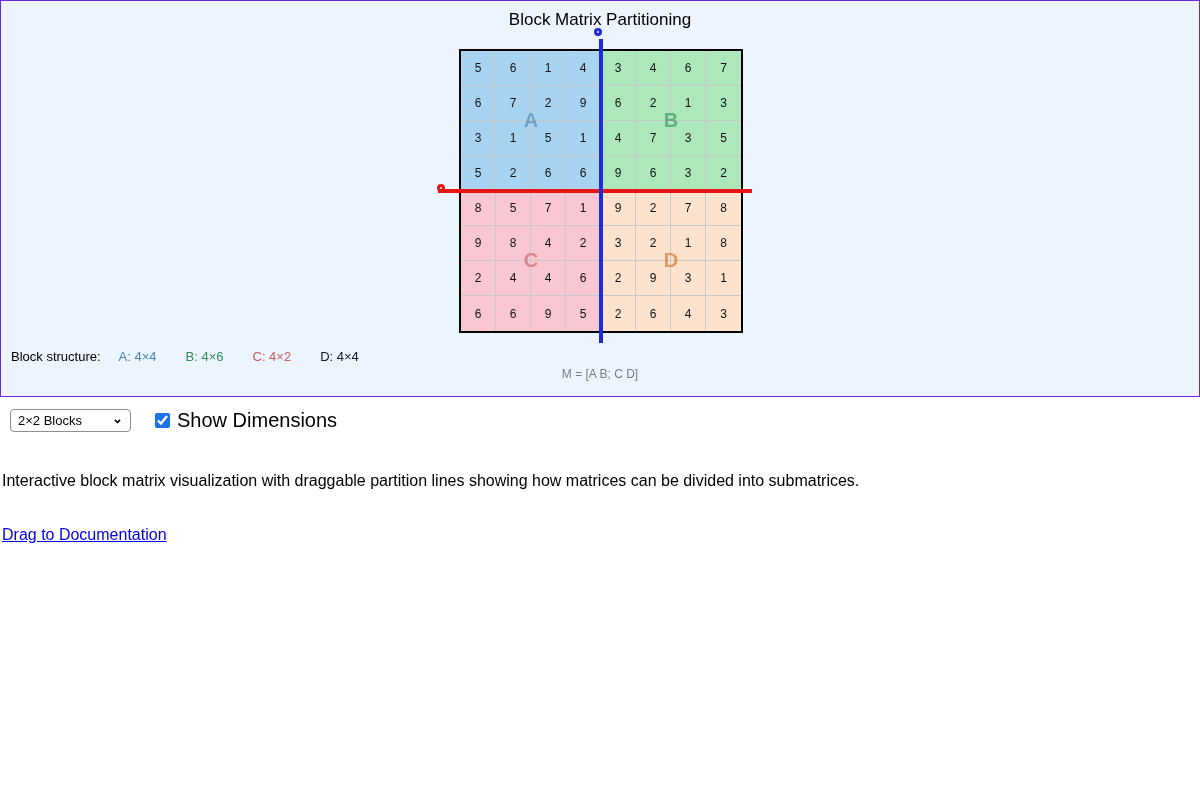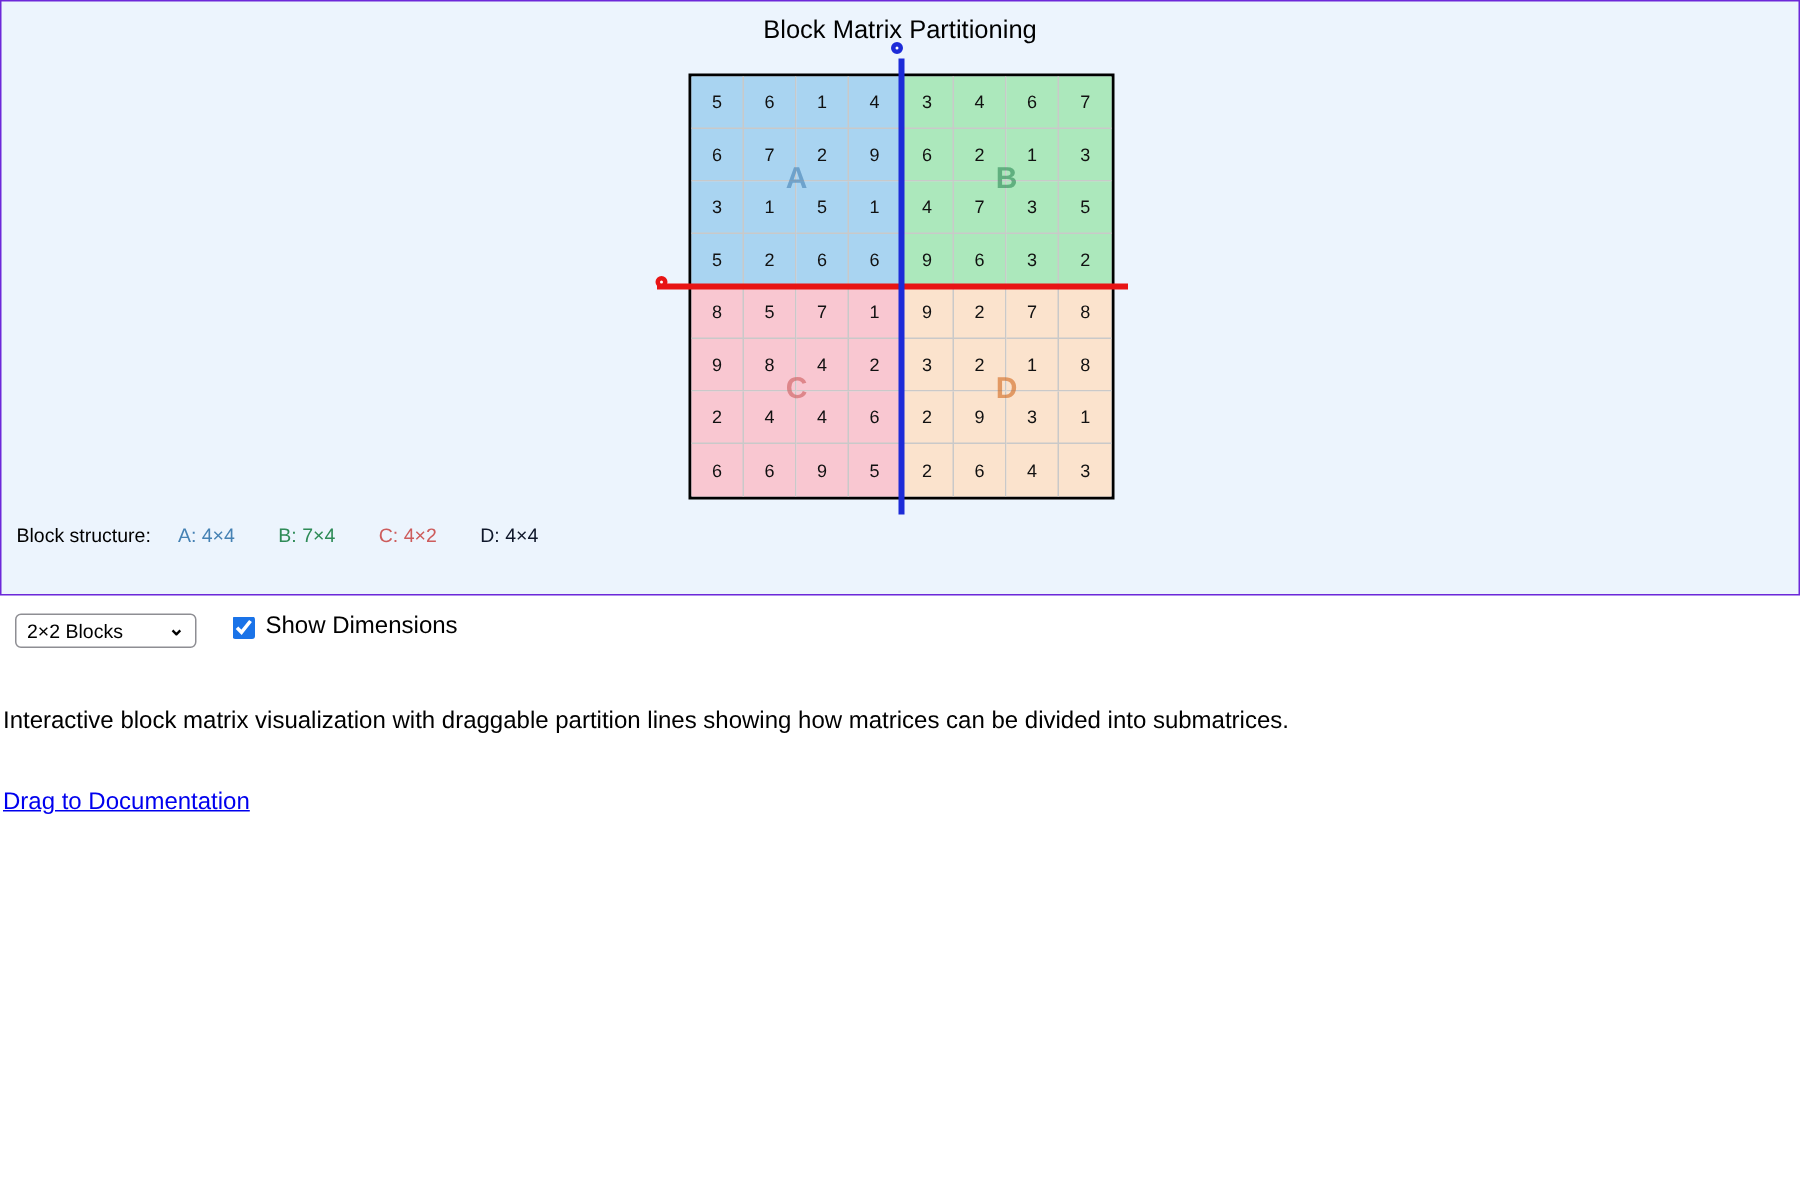--- a/index.html
+++ b/index.html
@@ -132,21 +132,21 @@
     align-items: center;
     margin-left: 24px;
     cursor: default;
   }
   .checkbox-row input {
     width: 15px; height: 15px;
     margin: 0;
   }
   .checkbox-row span {
     margin-left: 7px;
-    font-size: 16px;
+    font-size: 20px;
   }
   .description {
     margin: 39px 0 0 2px;
     font-size: 16px;
     color: #000;
   }
   .doc-link {
     display: inline-block;
     margin: 36px 0 0 2px;
     font-size: 16px;
@@ -233,24 +233,25 @@
     <div class="block-label c" style="color: rgb(205, 92, 92);">C</div>
     <div class="block-label d" style="color: rgb(210, 105, 30);">D</div>
   </div>
 
   <div class="hline" style="background: rgb(232, 20, 20);"></div>
   <div class="vline" style="background: rgb(29, 43, 216);"></div>
   <div class="handle h" style="border-color: rgb(232, 20, 20);"></div>
   <div class="handle v" style="border-color: rgb(29, 43, 216);"></div>
 
   <div class="legend">
-    <span class="legend-label">Block structure:</span><span class="legend-item" style="color: rgb(70, 130, 180);">A: 4×4</span><span class="legend-item" style="color: rgb(46, 139, 87);">B: 7×4</span><span class="legend-item" style="color: rgb(205, 92, 92);">C: 4×2</span><span class="legend-item" style="color: #0f172a;">D: 4×4</span>
+    <span class="legend-label">Block structure:</span><span class="legend-item" style="color: rgb(70, 130, 180);">A: 4×4</span><span class="legend-item" style="color: rgb(46, 139, 87);">B: 4×6</span><span class="legend-item" style="color: rgb(205, 92, 92);">C: 4×2</span><span class="legend-item" style="color: #0f172a;">D: 4×4</span>
   </div>
 
   <div class="caption">
+    <div class="formula">M = [A B; C D]</div>
   </div>
 </div>
 
 <div class="controls">
   <div class="select-wrap">
     <select>
       <option>2×2 Blocks</option>
     </select>
     <span class="chevron">⌄</span>
   </div>

